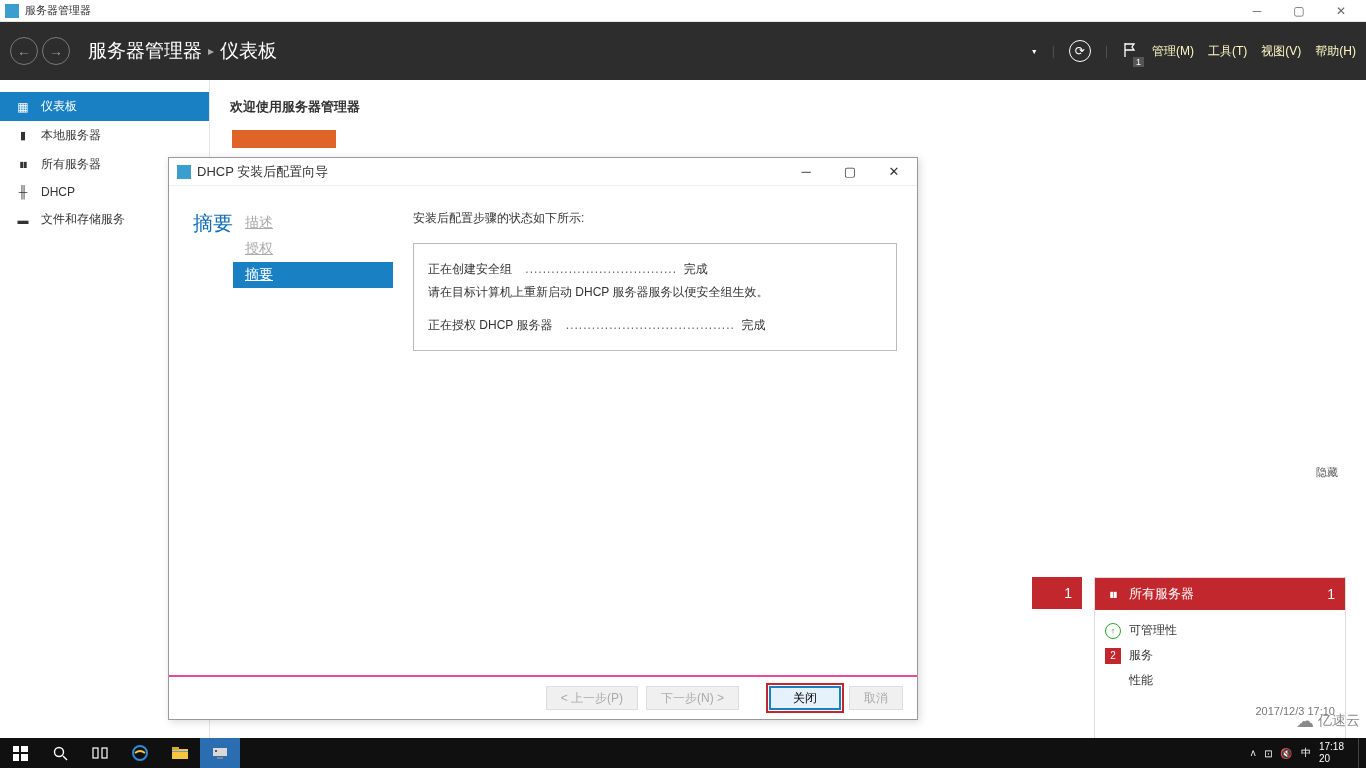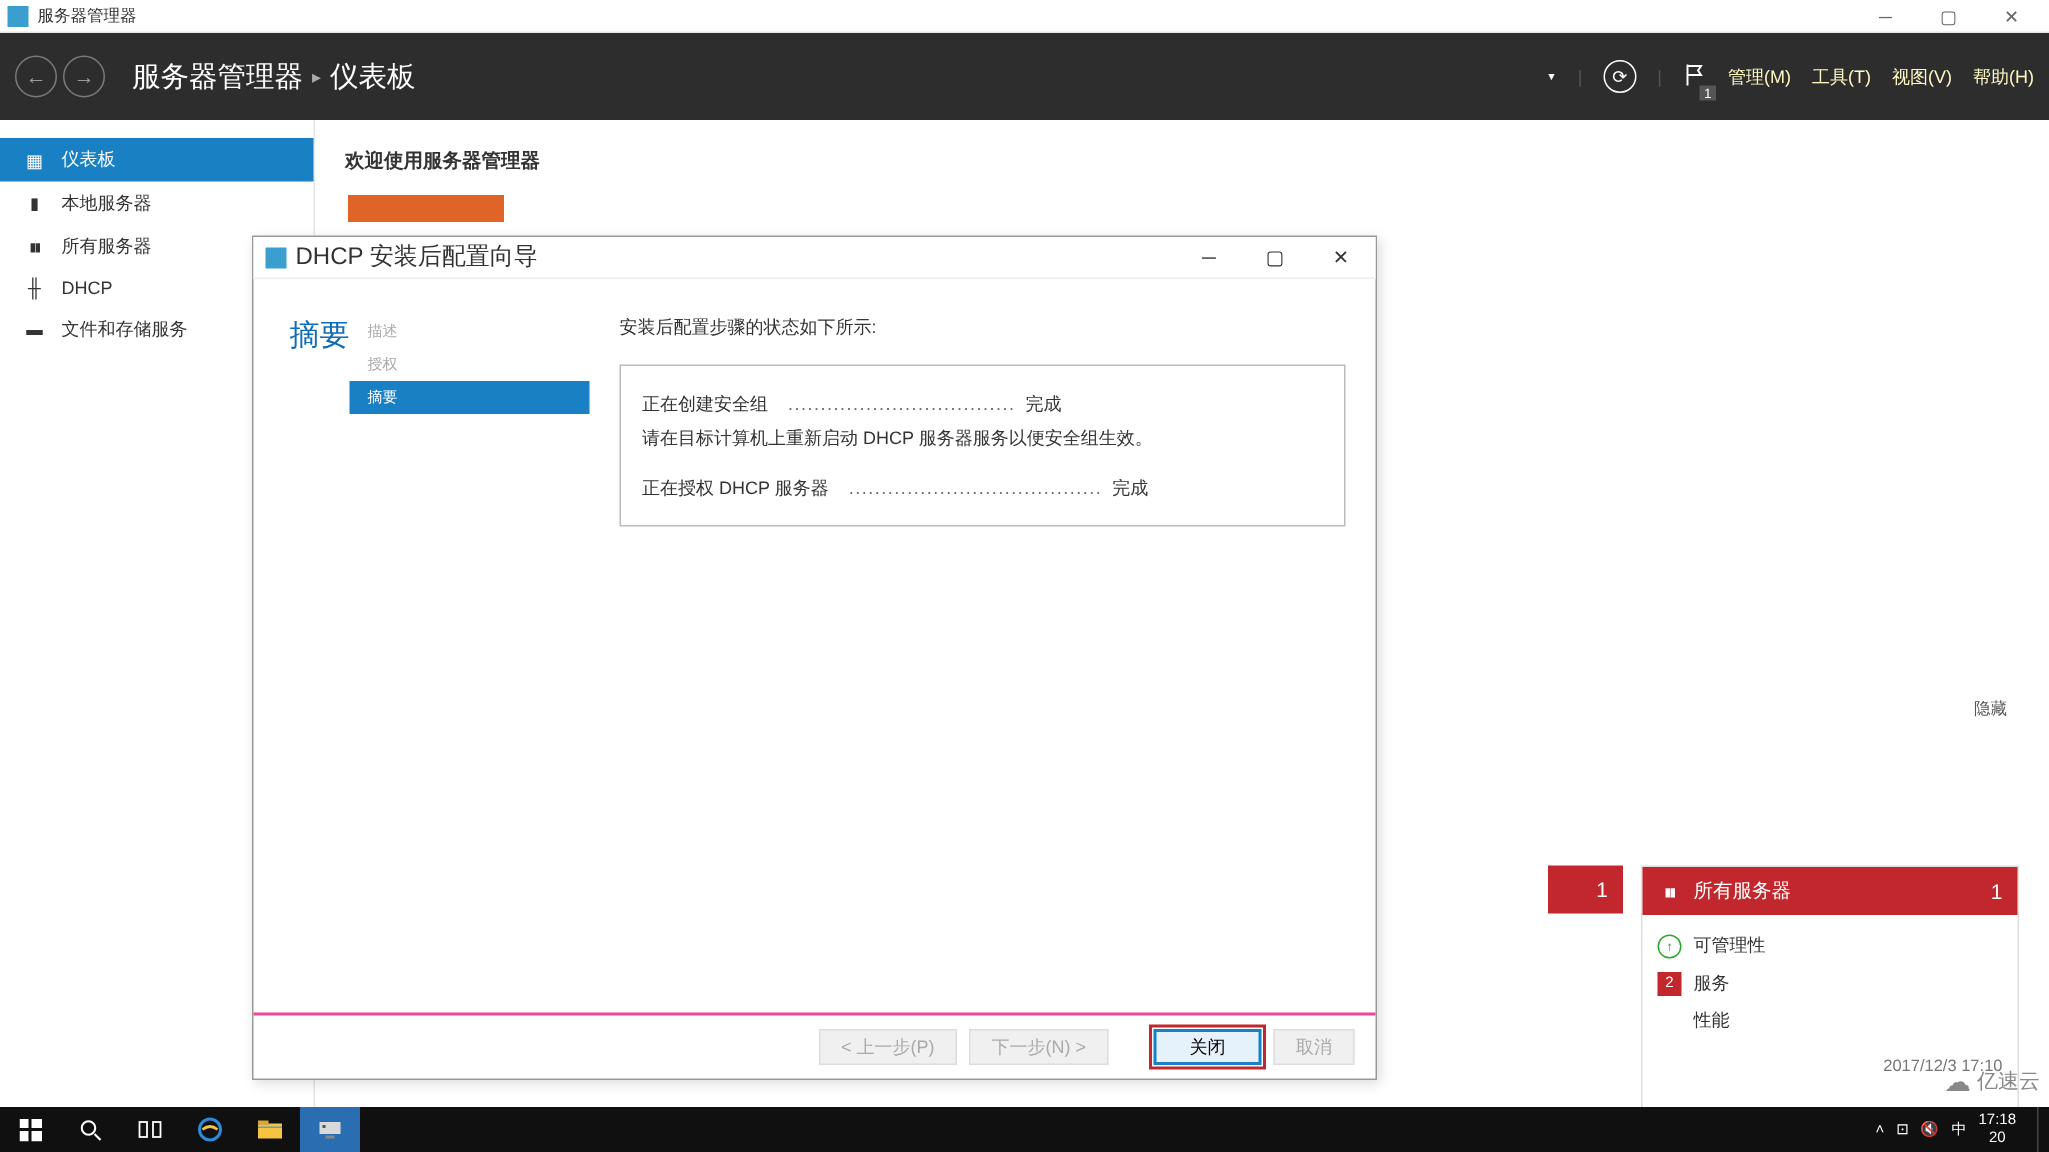--- a/index.html
+++ b/index.html
@@ -51,47 +51,47 @@
 .tile-line .circle { width: 16px; height: 16px; border: 1.5px solid #2aa82a; border-radius: 50%; display: flex; align-items: center; justify-content: center; color: #2aa82a; font-size: 9px; }
 .tile-line .sq { width: 16px; height: 16px; background: #c1272d; color: #fff; display: flex; align-items: center; justify-content: center; font-size: 10px; }
 .tile-foot { padding: 4px 10px; font-size: 11px; color: #777; text-align: right; }
 
 .hide-link { position: absolute; right: 28px; top: 385px; font-size: 11px; color: #555; }
 
 
 .dialog { position: absolute; left: 168px; top: 157px; width: 750px; height: 563px; background: #fff; border: 1px solid #999; box-shadow: 2px 2px 8px rgba(0,0,0,0.15); display: flex; flex-direction: column; }
 .dlg-title { height: 28px; display: flex; align-items: center; padding: 0 8px; background: #fff; border-bottom: 1px solid #eee; }
 .dlg-title .icon-sm2 { width: 14px; height: 14px; background: #3a9ecf; margin-right: 6px; }
-.dlg-title .t { font-size: 16px; color: #333; }
+.dlg-title .t { font-size: 13px; color: #333; }
 .dlg-title .ctrls { margin-left: auto; display: flex; gap: 14px; }
 .dlg-title .ctrls span { width: 30px; height: 20px; display: flex; align-items: center; justify-content: center; font-size: 13px; color: #333; }
 .dlg-body { flex: 1; display: flex; flex-direction: row; padding: 24px 20px 0 24px; }
 .dlg-heading { font-size: 20px; color: #0f6cb6; margin-bottom: 24px; }
 .dlg-cols { display: flex; gap: 20px; flex: 1; }
 .dlg-steps { width: 160px; }
-.step { padding: 4px 12px; font-size: 10px; color: #aaa; }
+.step { padding: 4px 12px; font-size: 14px; color: #aaa; text-decoration: underline; }
 .step.active { background: #1a80c4; color: #fff; }
 .dlg-right { flex: 1; }
 .intro { font-size: 12px; color: #333; margin-bottom: 16px; }
 .result-box { border: 1px solid #bbb; padding: 14px 14px; font-size: 12px; color: #333; line-height: 1.9; }
 .dots { letter-spacing: 1px; color: #666; }
 .dlg-footer { height: 44px; border-top: 2px solid #ec4899; display: flex; align-items: center; justify-content: flex-end; gap: 8px; padding: 0 14px; }
 .btn { height: 24px; padding: 0 14px; font-size: 12px; background: #f0f0f0; border: 1px solid #bbb; display: flex; align-items: center; }
 .btn.disabled { color: #aaa; border-color: #ddd; }
 .btn.primary { border: 2px solid #1a80c4; outline: 2px solid #c1272d; outline-offset: 1px; background: #e5f1fb; padding: 0 22px; }
 
 
 .taskbar { position: absolute; left: 0; bottom: 0; height: 30px; width: 100%; background: #101010; display: flex; align-items: center; }
 .tb-item { width: 40px; height: 30px; display: flex; align-items: center; justify-content: center; color: #fff; font-size: 14px; }
 .tb-item.active { background: #2a6db0; }
 .tb-item.start svg { fill: #fff; }
 .tb-item.ie { color: #2c8ad8; }
 .tb-item.folder { color: #f5c542; }
 .tb-right { margin-left: auto; display: flex; align-items: center; gap: 8px; color: #fff; font-size: 10px; padding-right: 4px; }
-.tb-right .clock { text-align: center; line-height: 1.2; padding-right: 6px; }
+.tb-right .clock { text-align: left; line-height: 1.2; padding-right: 6px; }
 
 
 .watermark { position: absolute; right: 6px; bottom: 36px; font-size: 14px; color: #888; display: flex; align-items: center; gap: 4px; }
 .watermark .cloud { font-size: 18px; }
 
 .dropdown-caret { font-size: 7px; margin-left: 1px; vertical-align: middle; }
 .pipe { color: #555; }
 </style>
 </head>
 <body>

